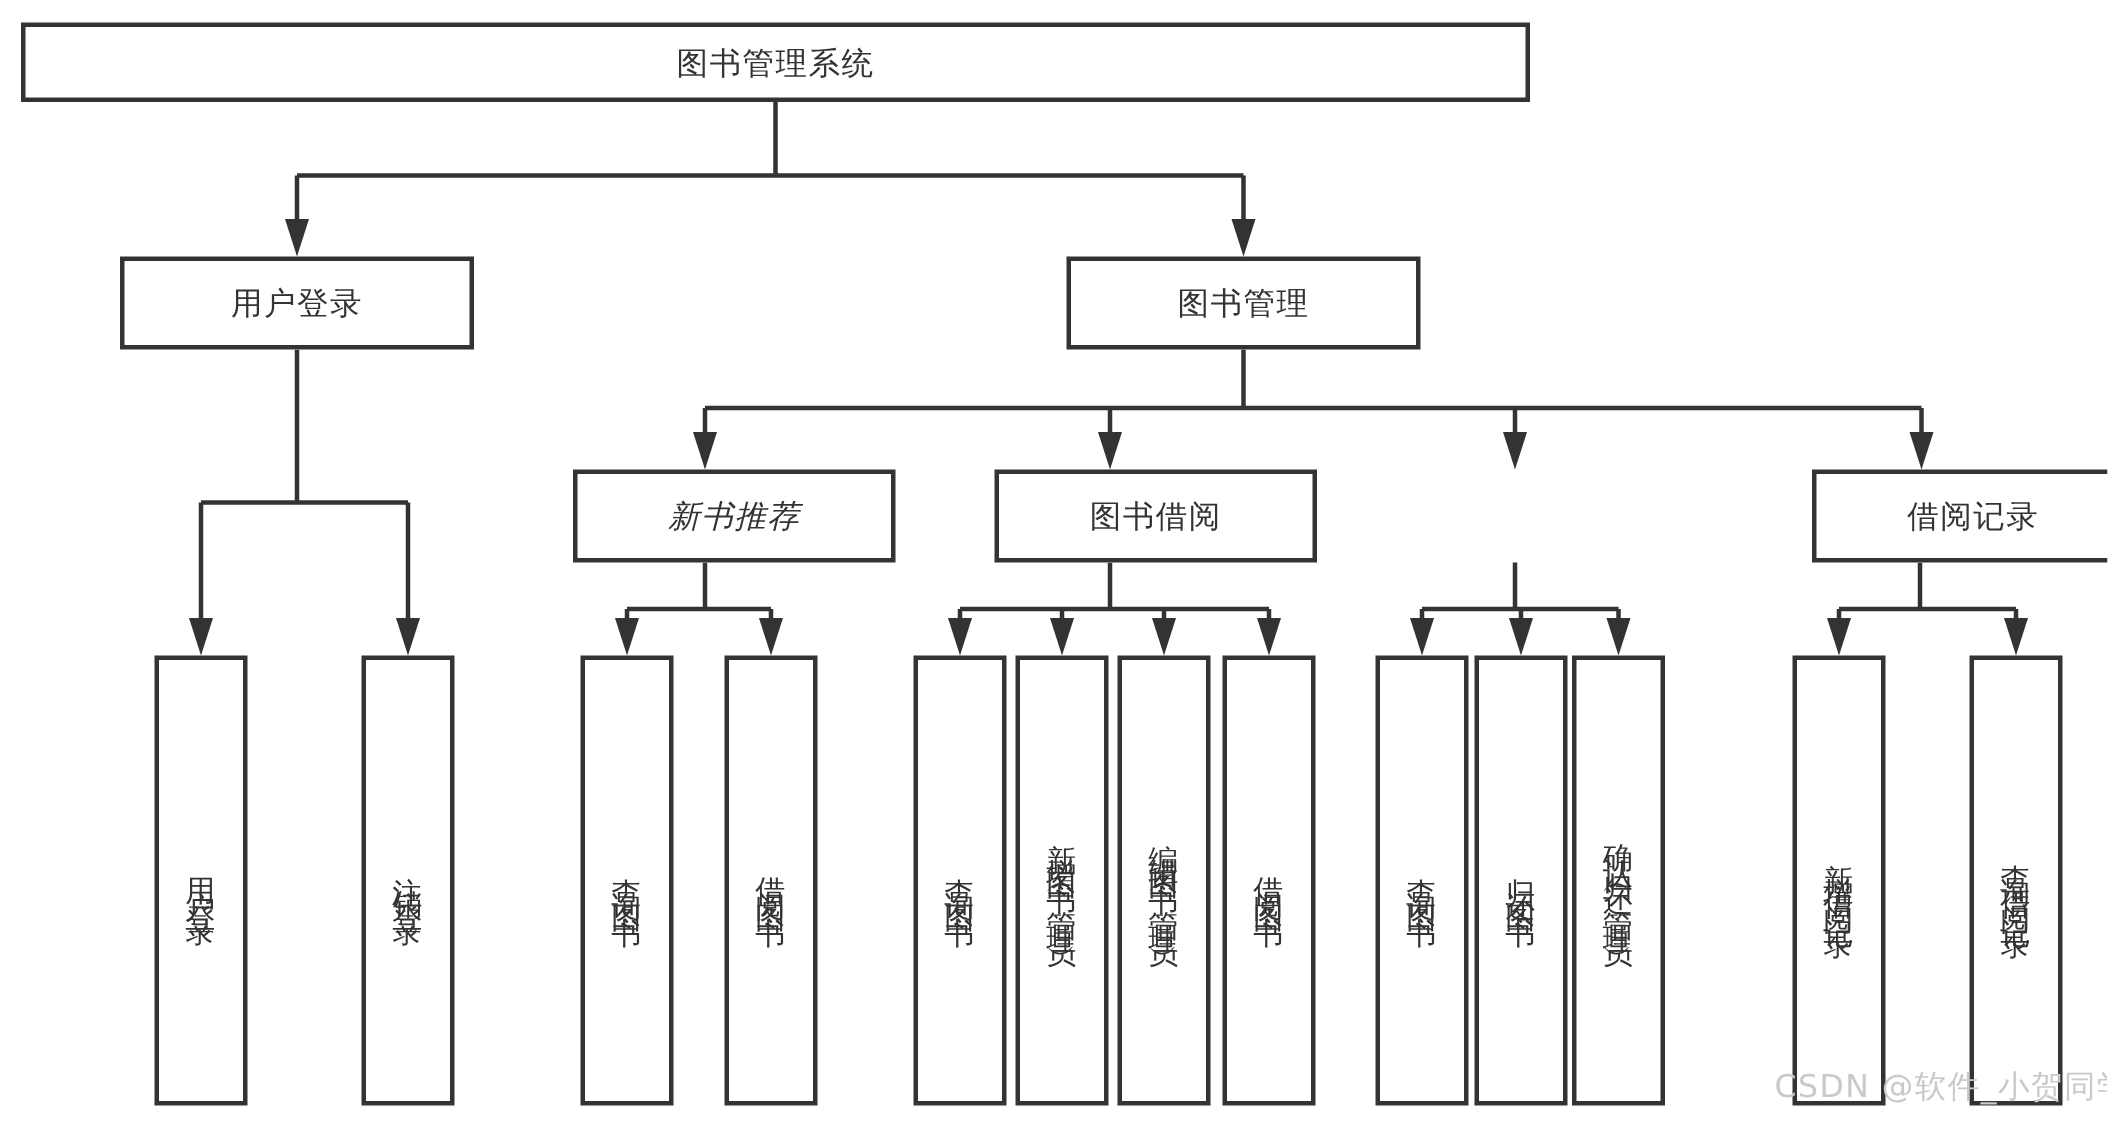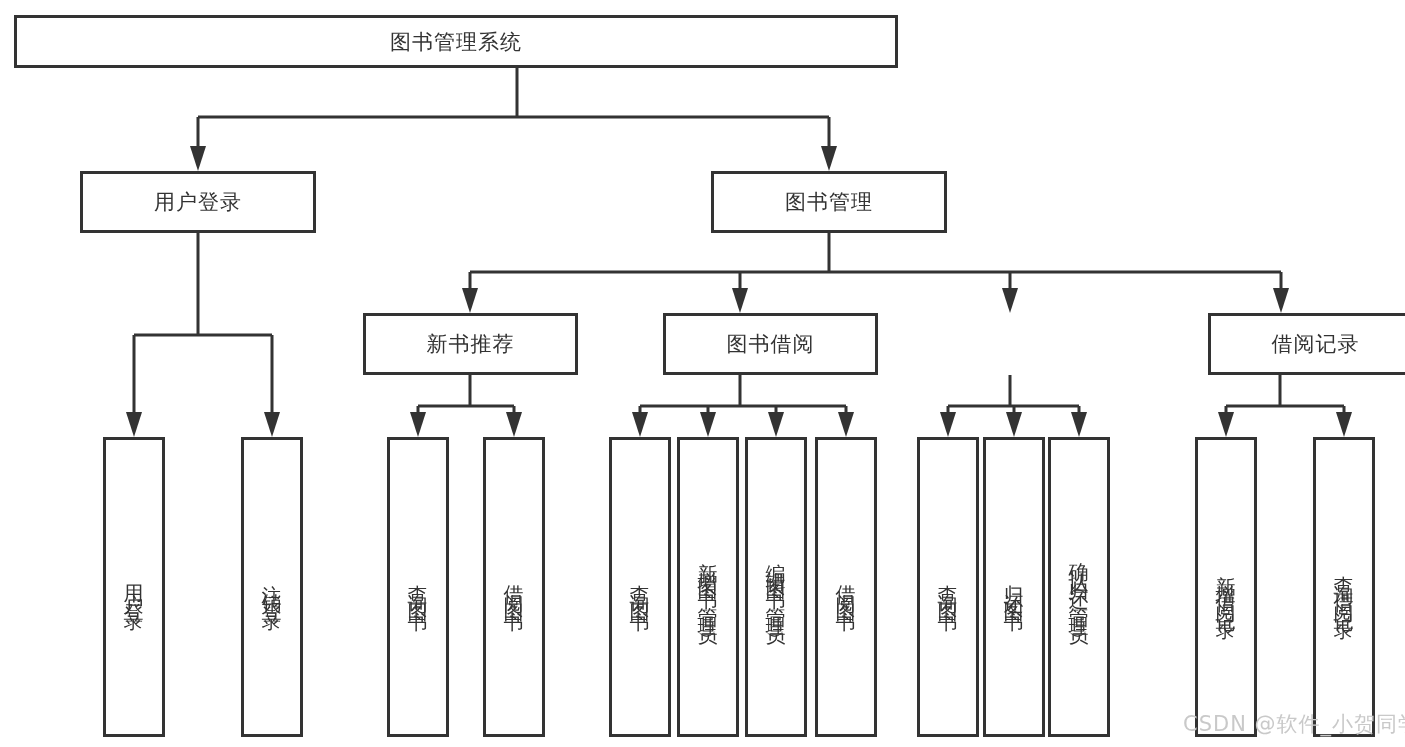--- a/index.html
+++ b/index.html
@@ -31,21 +31,21 @@
     display: flex;
     align-items: center;
     justify-content: center;
     z-index: 2;
     font-size: 21px;
     letter-spacing: 1px;
     white-space: nowrap;
   }
   .root-box {
     left: 14px; top: 15px;
-    width: 884px; height: 53px;
+    width: 1006px; height: 53px;
   }
   .branch-box {
     top: 171px;
     width: 236px; height: 62px;
   }
   .module-box {
     top: 313px;
     width: 215px; height: 62px;
   }
   .leaf {
@@ -104,21 +104,21 @@
       <polygon points="1218,412 1234,412 1226,437"></polygon>
       <polygon points="1336,412 1352,412 1344,437"></polygon>
     </g>
   </svg>
 
   <div class="box root-box">图书管理系统</div>
 
   <div class="box branch-box" style="left:80px;">用户登录</div>
   <div class="box branch-box" style="left:711px;text-align:center;">图书管理</div>
 
-  <div class="box module-box" style="left:363px;">新书推荐</div>
+  <div class="box module-box" style="left:382px;font-style:italic;">新书推荐</div>
   <div class="box module-box" style="left:663px;">图书借阅</div>
   <div class="box module-box" style="left:1208px;">借阅记录</div>
 
   <div class="box leaf" style="left:103px;">用户登录</div>
   <div class="box leaf" style="left:241px;">注销登录</div>
 
   <div class="box leaf" style="left:387px;">查询图书</div>
   <div class="box leaf" style="left:483px;">借阅图书</div>
 
   <div class="box leaf" style="left:609px;">查询图书</div>

